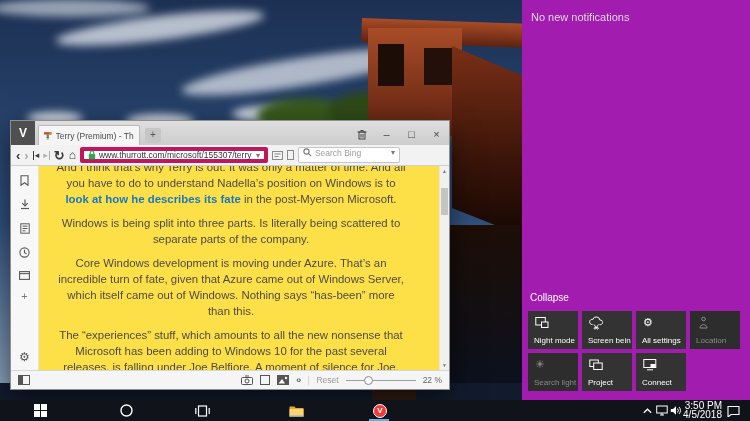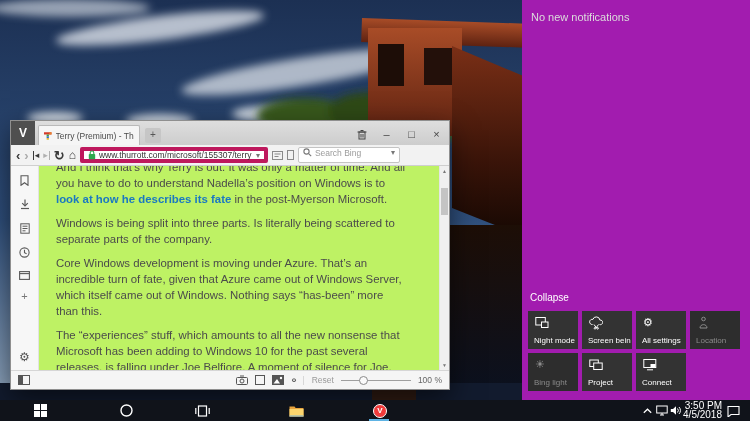--- a/index.html
+++ b/index.html
@@ -43,21 +43,21 @@
   .search-ph { flex:1; font-size:8.5px; color:#9c9c9c; white-space:nowrap; overflow:hidden; }
 
   .bbody { flex:1; display:flex; min-height:0; }
   .panel-strip { width:28px; background:#f7f7f7; border-right:1px solid #e2e2e2; display:flex; flex-direction:column;
                  align-items:center; padding:9px 0 6px; gap:13px; color:#5a5a5a; }
   .panel-strip svg { display:block; }
   .ps-plus { font-size:11px; color:#777; line-height:6px; }
   .ps-spacer { flex:1; }
   .ps-gear { font-size:12px; color:#555; }
 
-  .page { flex:1; background:#bef264; position:relative; overflow:hidden; }
+  .page { flex:1; background:#fde047; position:relative; overflow:hidden;text-align:center; }
   .article { position:absolute; top:-7px; left:17px; width:350px; font-size:11.4px; line-height:16px; color:#4b4b4b; }
   .article p { margin-bottom:8px; }
   .article a { color:#1a78c2; font-weight:bold; text-decoration:none; }
 
   .scrollbar { width:10px; background:#f0f0f0; border-left:1px solid #e4e4e4; position:relative; flex:0 0 auto; }
   .sb-arrow { position:absolute; left:0; width:100%; text-align:center; font-size:5px; color:#777; }
   .sb-up { top:2px; } .sb-down { bottom:2px; }
   .sb-thumb { position:absolute; left:1px; top:22px; width:7px; height:27px; background:#c4c4c4; }
 
   .statusbar { height:19px; background:#f5f5f5; border-top:1px solid #d6d6d6; display:flex; align-items:center;
@@ -275,21 +275,21 @@
         <polygon points="1.5,8.5 5,4 8,8.5" fill="#fff"></polygon>
           <circle cx="9" cy="3" r="1.2" fill="#fff"></circle>
       </svg>
       <span class="code-ic">‹›</span>
       <span class="sep">|</span>
       <span class="reset-lbl">Reset</span>
       <div class="zoom-slider">
         <div class="zs-track"></div>
         <div class="zs-knob"></div>
       </div>
-      <span class="zoom-val">100 %</span>
+      <span class="zoom-val">22 %</span>
     </div>
   </div>
 
   <div class="action-center">
     <div class="ac-header">No new notifications</div>
     <div class="ac-bottom">
       <span class="ac-collapse">Collapse</span>
       <div class="tiles">
 
         <div class="tile">
@@ -327,21 +327,21 @@
             <circle cx="6.5" cy="3" r="1.8"></circle>
                 <path d="M3 12 C3 7.5 10 7.5 10 12 Z"></path>
           </svg>
             </span>
           <span class="tlabel">Location</span>
         </div>
 
 
         <div class="tile disabled">
           <span class="ticon">☀</span>
-          <span class="tlabel">Bing light</span>
+          <span class="tlabel">Search light</span>
         </div>
 
 
         <div class="tile">
           <span class="ticon">
               <svg width="14" height="13" viewBox="0 0 14 13" fill="none" stroke="#fff" stroke-width="1">
             <rect x="0.8" y="2" width="8.5" height="6.5"></rect>
                 <rect x="4.7" y="5" width="8.5" height="6.5" fill="#333"></rect>
           </svg>
             </span>

